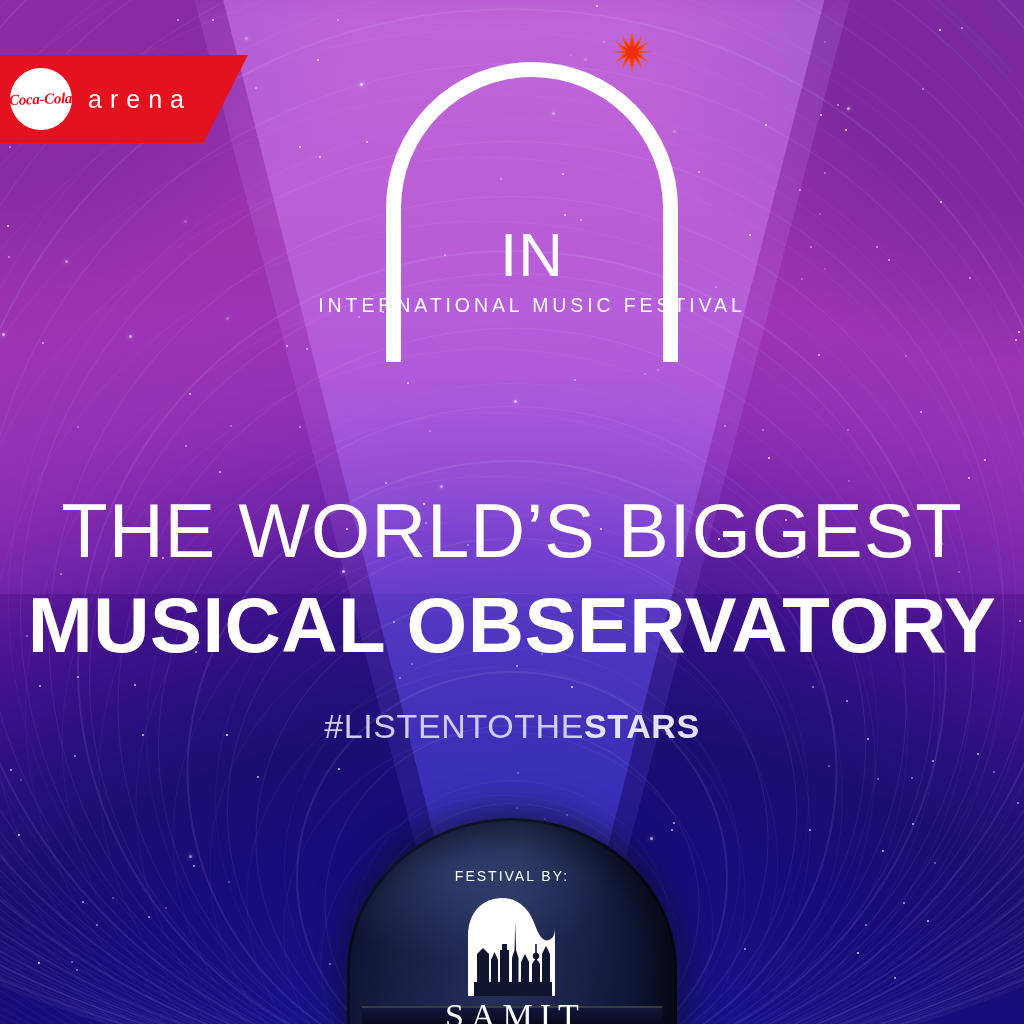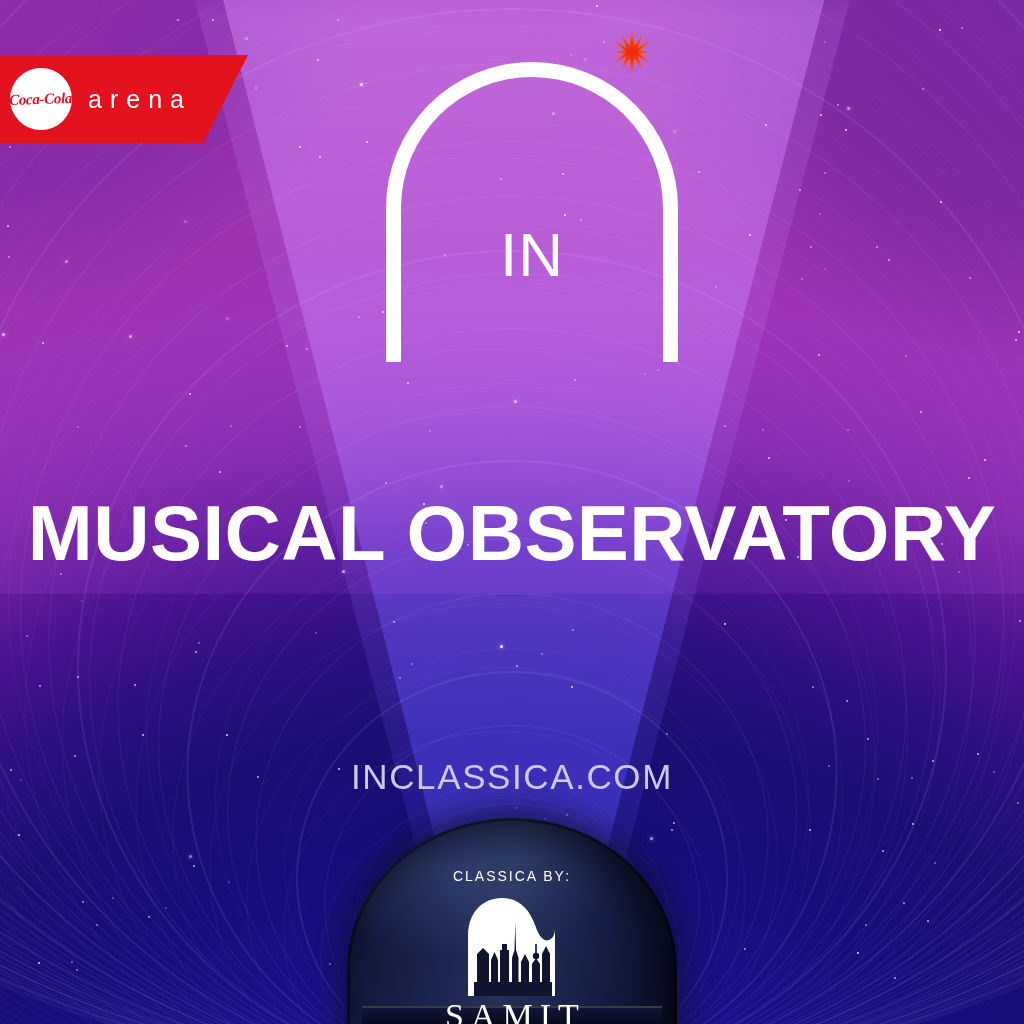--- a/index.html
+++ b/index.html
@@ -200,21 +200,21 @@
   
   .headline{
     position:absolute;left:0;right:0;top:492px;text-align:center;
   }
   .h-line1{
     color:#fff;font-size:76px;font-weight:300;letter-spacing:1px;
     line-height:1.02;white-space:nowrap;
   }
   .h-line2{
     color:#fff;font-size:78px;font-weight:bold;letter-spacing:.4px;
-    line-height:1.02;margin-top:2px;white-space:nowrap;
+    line-height:1.02;margin-top:16px;white-space:nowrap;
   }
 
   
   .hashtag{
     position:absolute;left:0;right:0;top:707px;text-align:center;
     font-size:34px;letter-spacing:.6px;color:#cfcdf2;font-weight:300;
   }
   .hashtag b{font-weight:bold;color:#e4e2ff;}
   .url{
     position:absolute;left:0;right:0;top:757px;text-align:center;
@@ -534,32 +534,34 @@
   </div>
 
   <svg class="burst" viewBox="0 0 40 40">
     <polygon points="20,0 23,13 30,3 26.5,15.5 37,9 28.5,19 40,20 28.5,21 37,31 26.5,24.5 30,37 23,27 20,40 17,27 10,37 13.5,24.5 3,31 11.5,21 0,20 11.5,19 3,9 13.5,15.5 10,3 17,13" fill="#f4520e"></polygon>
     <polygon points="20,6 22,15 27,9 24.5,17 31,13 25.5,19.5 34,20 25.5,20.5 31,27 24.5,23 27,31 22,25 20,34 18,25 13,31 15.5,23 9,27 14.5,20.5 6,20 14.5,19.5 9,13 15.5,17 13,9 18,15" fill="#ef2d15"></polygon>
   </svg>
 
   <div class="logo">
     <div class="arch"></div>
     <div class="logo-in">IN</div>
+    <div class="logo-sub">INTERNATIONAL MUSIC FESTIVAL</div>
   </div>
 
 
   <div class="headline">
+    <div class="h-line1">THE WORLD’S BIGGEST</div>
     <div class="h-line2">MUSICAL OBSERVATORY</div>
   </div>
 
-
-  <div class="url">INCLASSICA.COM</div>
+  <div class="hashtag"><span>#LISTENTOTHE</span><b>STARS</b></div>
+
 
   <div class="samit">
-    <div class="samit-by">CLASSICA BY:</div>
+    <div class="samit-by">FESTIVAL BY:</div>
 
     <svg class="samit-mark" viewBox="0 0 120 104">
 
       <path fill="#ffffff" d="M16,104 L16,44 C16,20 31,6 50,6 C68,6 78,19 83,33
                C87,44 91,50 97,48 C101,46.5 103,42 103,36 L103,104 Z"></path>
 
       <g fill="#10142e">
         <rect x="22" y="90" width="78" height="14"></rect>
 
         <path d="M25,92 L25,62 L31,56 L37,62 L37,92 Z"></path>

